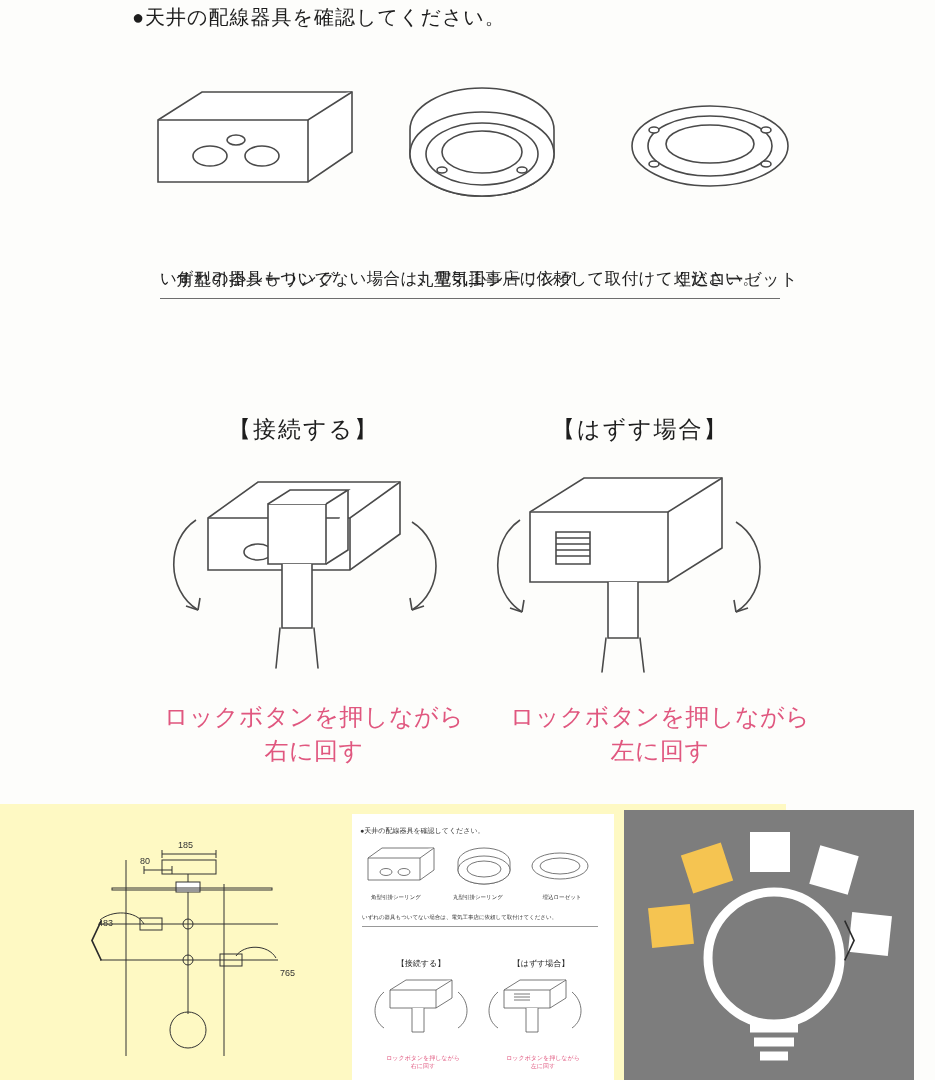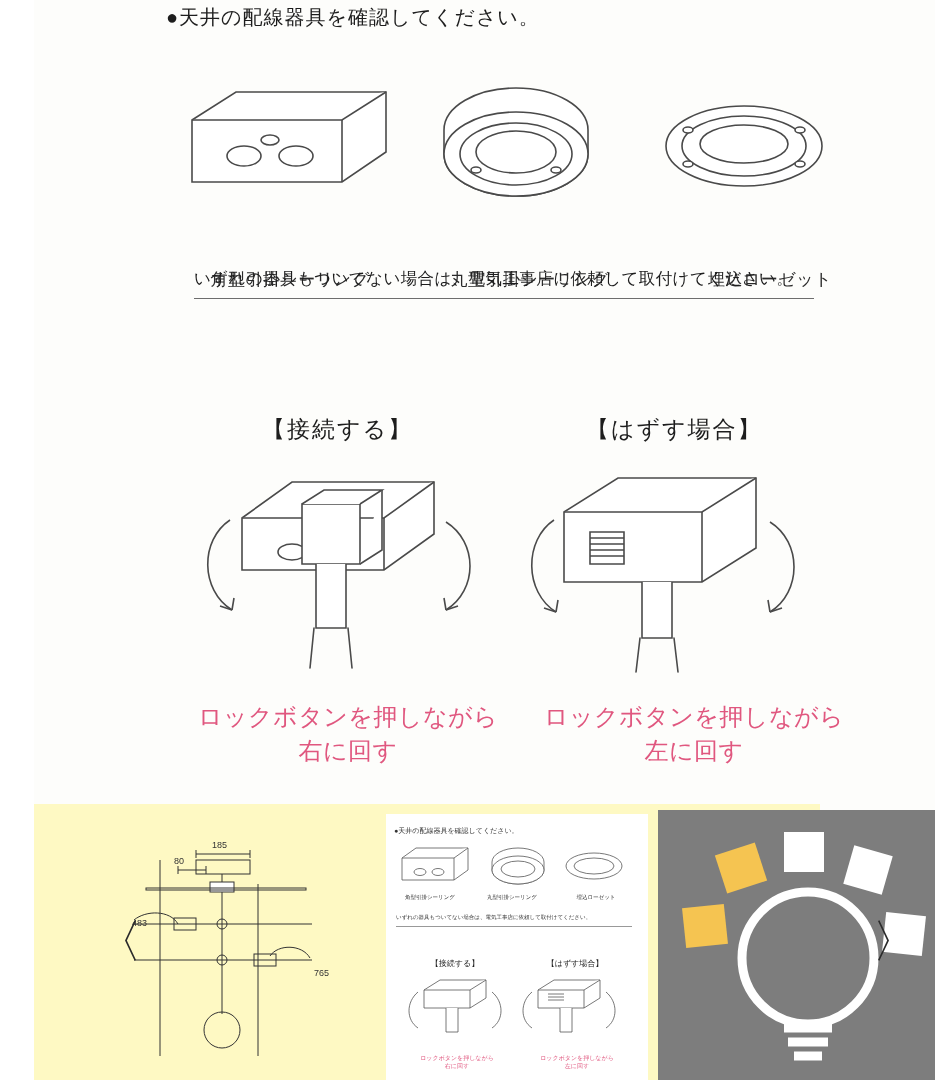--- a/index.html
+++ b/index.html
@@ -1,21 +1,21 @@
 <!DOCTYPE html>
 <html><head>
 <meta charset="utf-8">
 <style>
   html,body{margin:0;padding:0;background:#fff;}
   body{
     width:935px;height:1080px;position:relative;overflow:hidden;
     font-family:"Liberation Sans","DejaVu Sans",sans-serif;
     color:#2a2a2a;
   }
-  .page{position:absolute;inset:0;background:#fdfdfb;margin-left:34px;}
+  .page{position:absolute;inset:0;background:#fdfdfb;}
 
   
   .heading{
     position:absolute;left:132px;top:4px;font-size:20px;letter-spacing:1px;color:#1d1d1d;
   }
 
   
   .fixtures{position:absolute;left:120px;top:78px;width:700px;height:150px;}
   .fixture{position:absolute;width:230px;height:120px;}
   .fx1{left:20px;}

